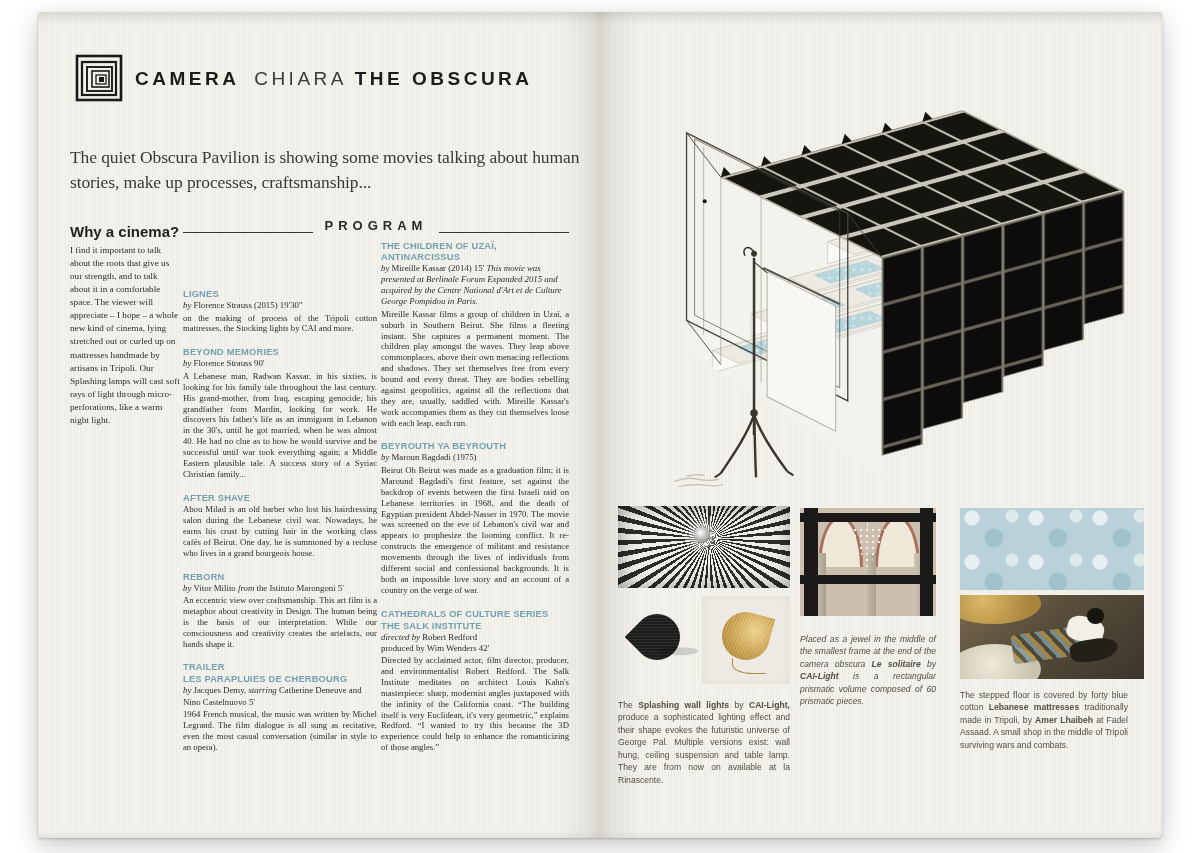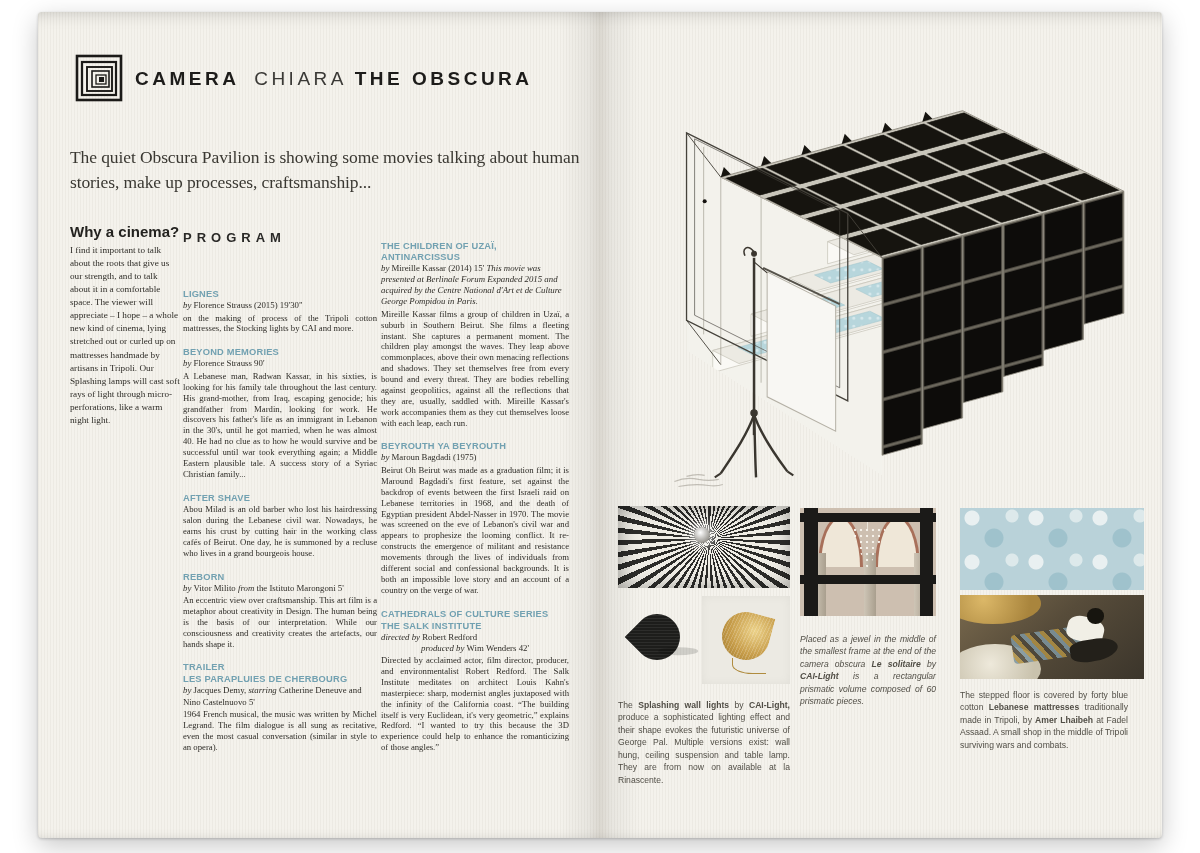--- a/index.html
+++ b/index.html
@@ -23,21 +23,21 @@
 
   .intro{position:absolute;left:32px;top:133px;width:552px;
     font-family:"Liberation Serif",serif;font-size:17.5px;line-height:1.42;letter-spacing:-.1px;color:#3a3832;}
 
   
   .why{position:absolute;left:32px;top:211px;width:110px;}
   .why-h{font-family:"Liberation Sans",sans-serif;font-weight:700;font-size:15px;color:#23221f;margin-bottom:4px;}
   .why-body{font-family:"Liberation Serif",serif;font-size:9.2px;line-height:1.42;color:#2f2d28;}
 
   
-  .program-head{position:absolute;left:145px;top:206px;width:386px;display:flex;align-items:flex-start;gap:12px;flex-direction:column;}
+  .program-head{position:absolute;left:145px;top:206px;width:386px;display:flex;align-items:flex-end;gap:12px;}
   .program-head .rule{flex:1;height:1.4px;background:#35342f;}
   .program-title{font-family:"Liberation Sans",sans-serif;font-weight:700;font-size:13px;letter-spacing:5px;color:#2a2927;}
 
   .colB{position:absolute;left:145px;top:228px;width:194px;margin-top:48px;}
   .colC{position:absolute;left:343px;top:228px;width:188px;}
   .section{margin-bottom:12px;}
   .sec-h{font-family:"Liberation Sans",sans-serif;font-weight:700;font-size:9.6px;letter-spacing:.2px;color:#72a1b1;
     transform:scaleX(.97);transform-origin:left;margin-bottom:1px;}
   .sec-h:empty{display:none;}
   .credit{font-family:"Liberation Serif",serif;font-size:8.8px;line-height:1.26;color:#2f2d28;}
@@ -175,21 +175,21 @@
     </div>
     <div class="section">
       <div class="sec-h">BEYROUTH YA BEYROUTH</div>
       <div class="credit"><span style="font-style: italic;">by </span><span>Maroun Bagdadi (1975)</span></div>
       <div class="fbody">Beirut Oh Beirut was made as a graduation film; it is Maround Bagdadi's first feature, set against the backdrop of events between the first Israeli raid on Lebanese territories in 1968, and the death of Egyptian president Abdel-Nasser in 1970. The movie was screened on the eve of Lebanon's civil war and appears to prophesize the looming conflict. It re-constructs the emergence of militant and resistance movements through the lives of individuals from different social and confessional backgrounds. It is both an impossible love story and an account of a country on the verge of war.</div>
     </div>
     <div class="section">
       <div class="sec-h">CATHEDRALS OF CULTURE SERIES</div>
       <div class="sec-h">THE SALK INSTITUTE</div>
       <div class="credit"><span style="font-style: italic;">directed by </span><span>Robert Redford</span></div>
-      <div class="credit"><span style="font-style: italic; margin-left: 40px;">produced by </span><span>Wim Wenders  42'</span></div>
+      <div class="credit"><span style="">produced by </span><span>Wim Wenders  42'</span></div>
       <div class="fbody">Directed by acclaimed actor, film director, producer, and environmentalist Robert Redford. The Salk Institute meditates on architect Louis Kahn's masterpiece: sharp, modernist angles juxtaposed with the infinity of the California coast. “The building itself is very Euclidean, it's very geometric,” explains Redford. “I wanted to try this because the 3D experience could help to enhance the romanticizing of those angles.”</div>
     </div>
   </div>
 
   <svg class="illus" viewBox="0 0 524 412">
     <defs>
       <pattern id="topGrid" width="40" height="20" patternUnits="userSpaceOnUse" patternTransform="matrix(1,-0.275,2,1,104,96)">
         <rect width="40" height="20" fill="#c9c6bb"></rect>
         <rect x="1.4" y="1.4" width="37.2" height="17.2" fill="#16140f"></rect>
       </pattern>

